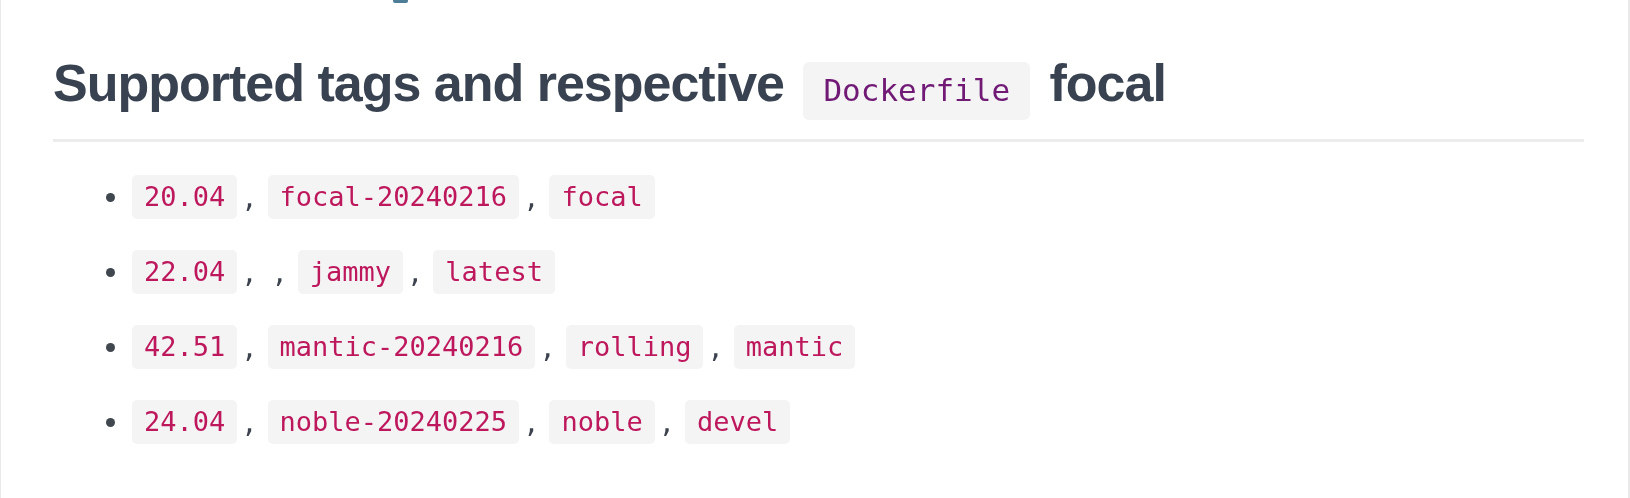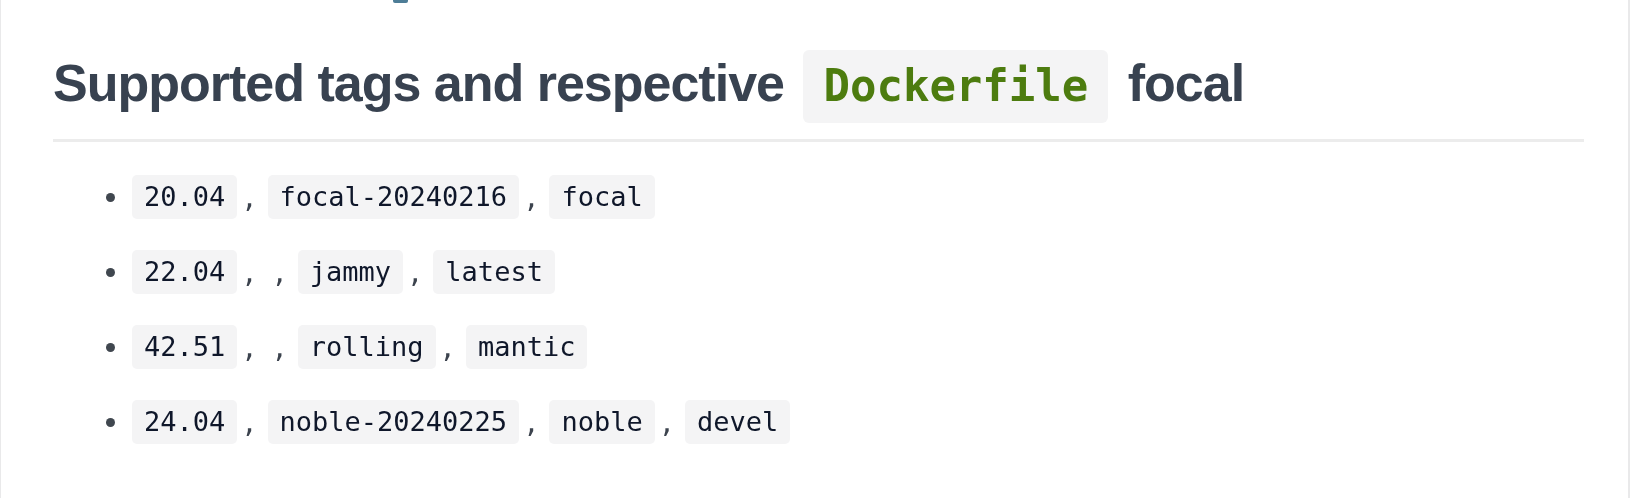--- a/index.html
+++ b/index.html
@@ -30,25 +30,25 @@
     right: 40px;
     font-size: 52px;
     font-weight: bold;
     letter-spacing: -1px;
     color: #384250;
     white-space: nowrap;
     line-height: 86px;
   }
   .heading .code-chip {
     font-family: "DejaVu Sans Mono", monospace;
-    font-weight: 700;
-    font-size: 44px;
+    font-weight: 400;
+    font-size: 31px;
     letter-spacing: 0;
     background: #f4f4f5;
-    color: #4d7c0f;
+    color: #701a75;
     border-radius: 6px;
     padding: 10px 20px 12px 20px;
     margin: 0 6px;
   }
   .divider {
     position: absolute;
     left: 52px;
     top: 139px;
     width: 1531px;
     height: 3px;
@@ -73,21 +73,21 @@
     height: 9px;
     border-radius: 50%;
     background: #40474f;
     margin-left: 53px;
     margin-right: 17px;
     flex: 0 0 auto;
   }
   .tag-chip {
     font-family: "DejaVu Sans Mono", monospace;
     font-size: 27px;
-    color: #0f172a;
+    color: #be185d;
     background: #f4f4f5;
     border-radius: 5px;
     padding: 6px 12px 7px 12px;
     text-decoration: none;
     cursor: pointer;
   }
   .comma {
     font-family: "DejaVu Sans Mono", monospace;
     font-size: 27px;
     color: #3c434e;
@@ -126,20 +126,21 @@
       <span class="comma">,</span>
       <a class="tag-chip">jammy</a>
       <span class="comma">,</span>
       <a class="tag-chip">latest</a>
     </li>
 
     <li class="tag-row">
       <span class="bullet"></span>
       <a class="tag-chip">42.51</a>
       <span class="comma">,</span>
+      <a class="tag-chip">mantic-20240216</a>
       <span class="comma">,</span>
       <a class="tag-chip">rolling</a>
       <span class="comma">,</span>
       <a class="tag-chip">mantic</a>
     </li>
 
     <li class="tag-row">
       <span class="bullet"></span>
       <a class="tag-chip">24.04</a>
       <span class="comma">,</span>

